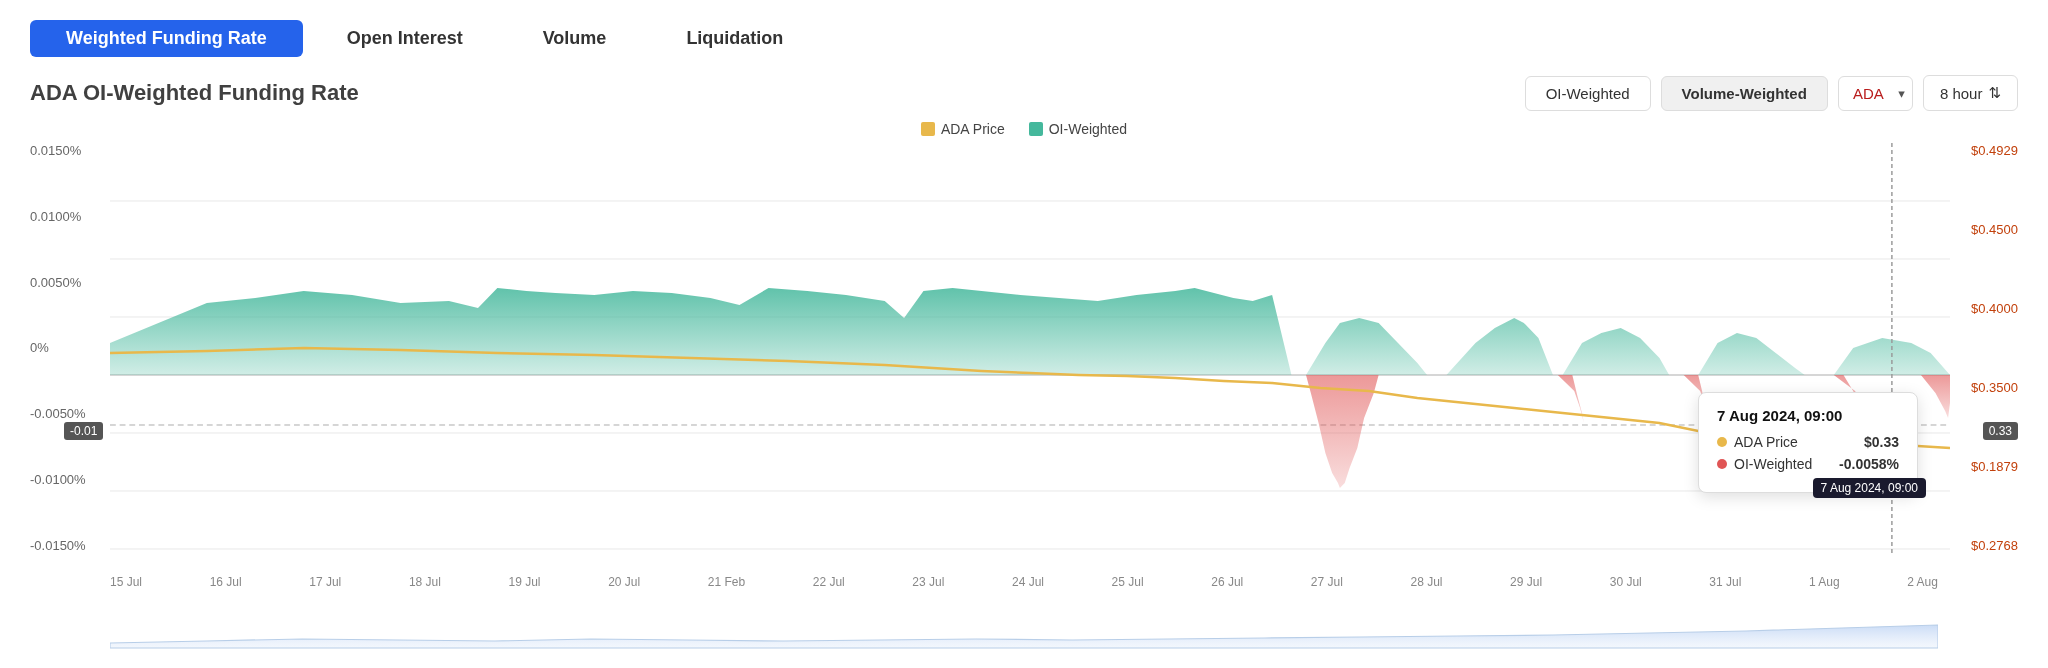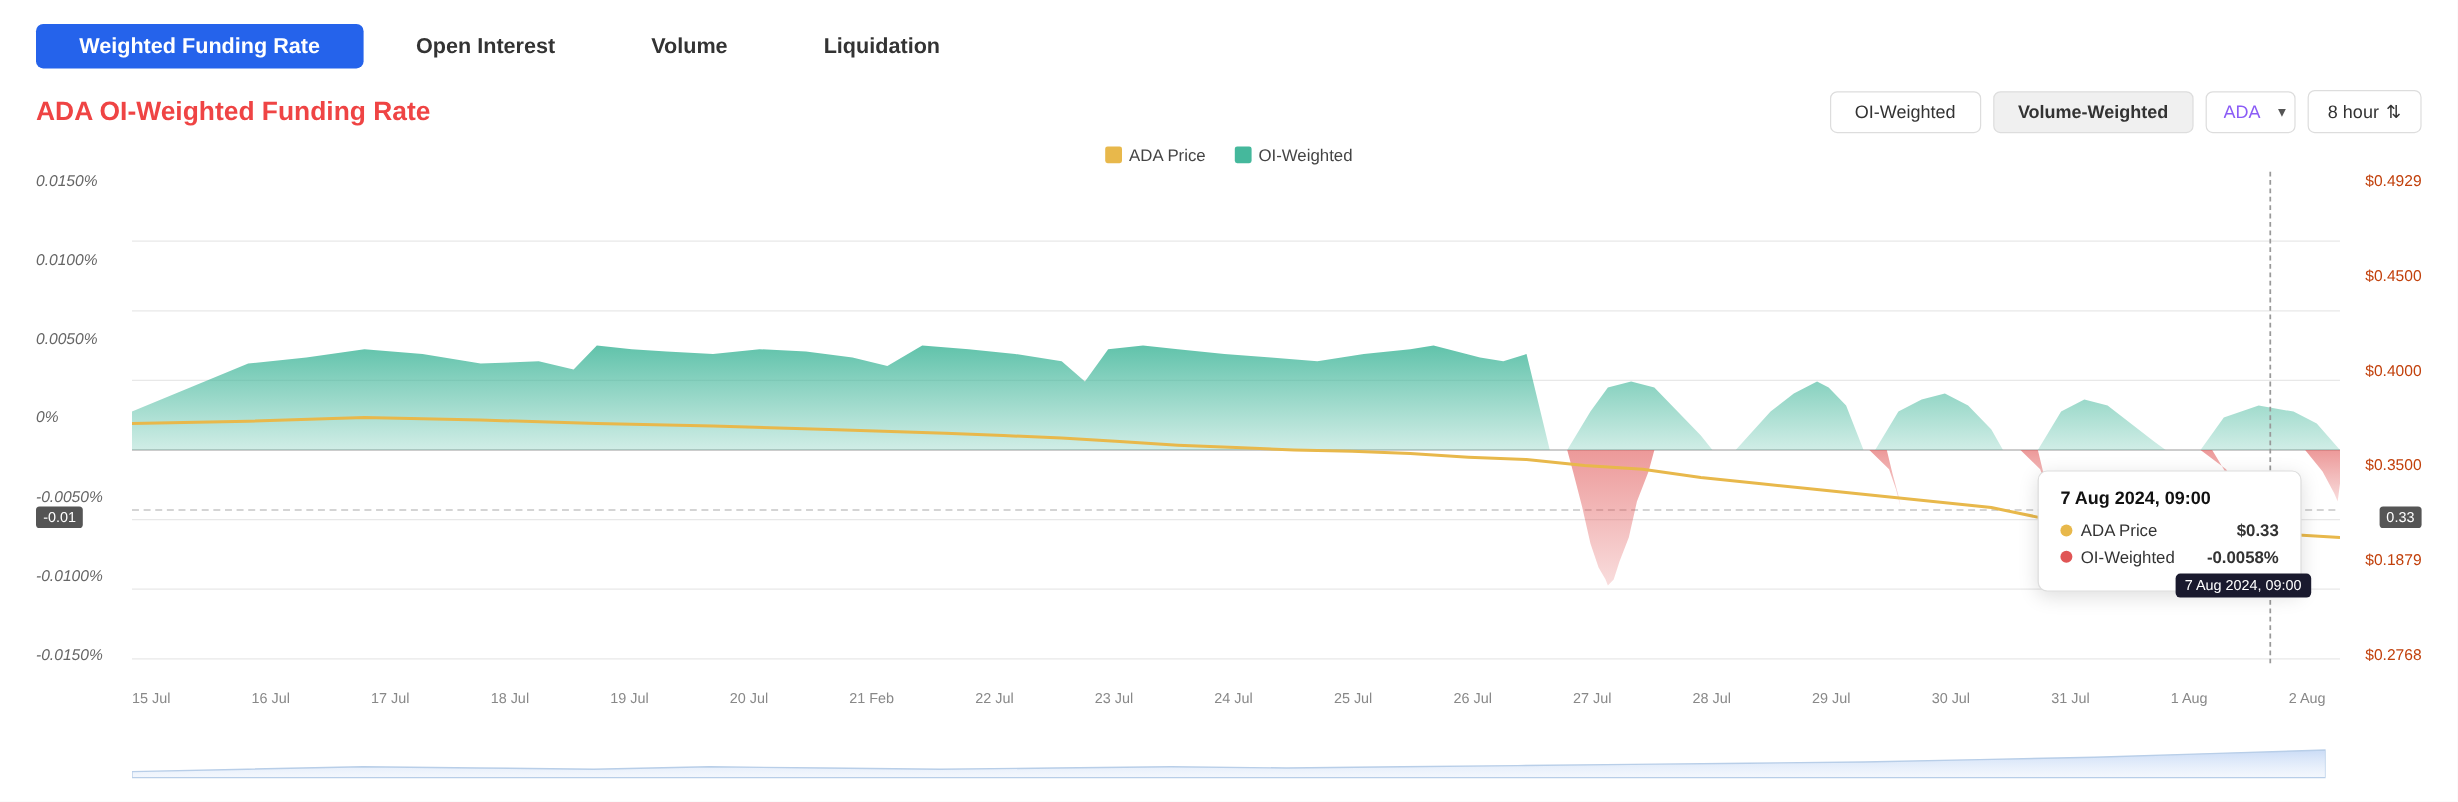--- a/index.html
+++ b/index.html
@@ -41,21 +41,21 @@
     
     .chart-header {
       display: flex;
       align-items: center;
       justify-content: space-between;
       margin-bottom: 10px;
     }
     .chart-title {
       font-size: 22px;
       font-weight: 700;
-      color: #ef4444;
+      color: #404040;
     }
     .chart-controls {
       display: flex;
       align-items: center;
       gap: 10px;
     }
     .ctrl-btn {
       padding: 8px 20px;
       border: 1px solid #ddd;
       border-radius: 6px;
@@ -68,21 +68,21 @@
     .ctrl-btn.active {
       background: #f0f0f0;
       font-weight: 700;
     }
     .ctrl-select {
       padding: 8px 14px;
       border: 1px solid #ddd;
       border-radius: 6px;
       background: #fff;
       font-size: 15px;
-      color: #8b5cf6;
+      color: #b91c1c;
       cursor: pointer;
       appearance: none;
       padding-right: 28px;
     }
     .select-wrap {
       position: relative;
       display: inline-block;
     }
     .select-wrap::after {
       content: '▾';
@@ -183,21 +183,20 @@
       left: 0;
       top: 0;
       height: 100%;
       display: flex;
       flex-direction: column;
       justify-content: space-between;
       font-size: 13px;
       color: #666;
       pointer-events: none;
       width: 80px;
-      font-style: italic;
     }
     
     .y-axis-right {
       position: absolute;
       right: 0;
       top: 0;
       height: 100%;
       display: flex;
       flex-direction: column;
       justify-content: space-between;
@@ -398,21 +397,21 @@
 
     <div class="y-axis-right">
       <span>$0.4929</span>
       <span>$0.4500</span>
       <span>$0.4000</span>
       <span>$0.3500</span>
       <span>$0.1879</span>
       <span>$0.2768</span>
     </div>
 
-    <div class="cursor-label-left" style="top: 68%;">-0.01</div>
+    <div class="cursor-label-left" style="top: 68%; margin-left: 34px;">-0.01</div>
 
     <div class="cursor-label-right" style="top: 68%;">0.33</div>
 
     <div class="tooltip">
       <div class="tooltip-title">7 Aug 2024, 09:00</div>
       <div class="tooltip-row">
         <div class="tooltip-label">
           <div class="tooltip-dot" style="background:#e8b84b;"></div>
           <span>ADA Price</span>
         </div>

